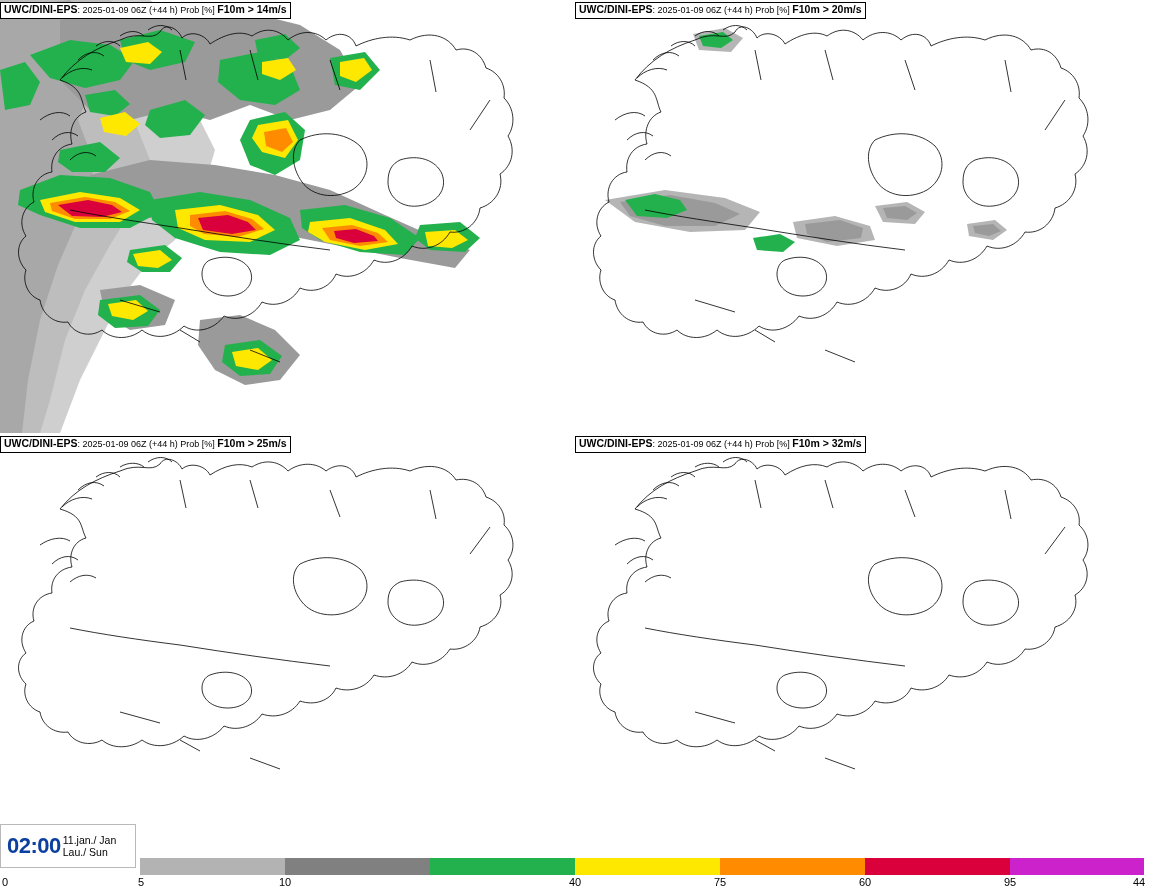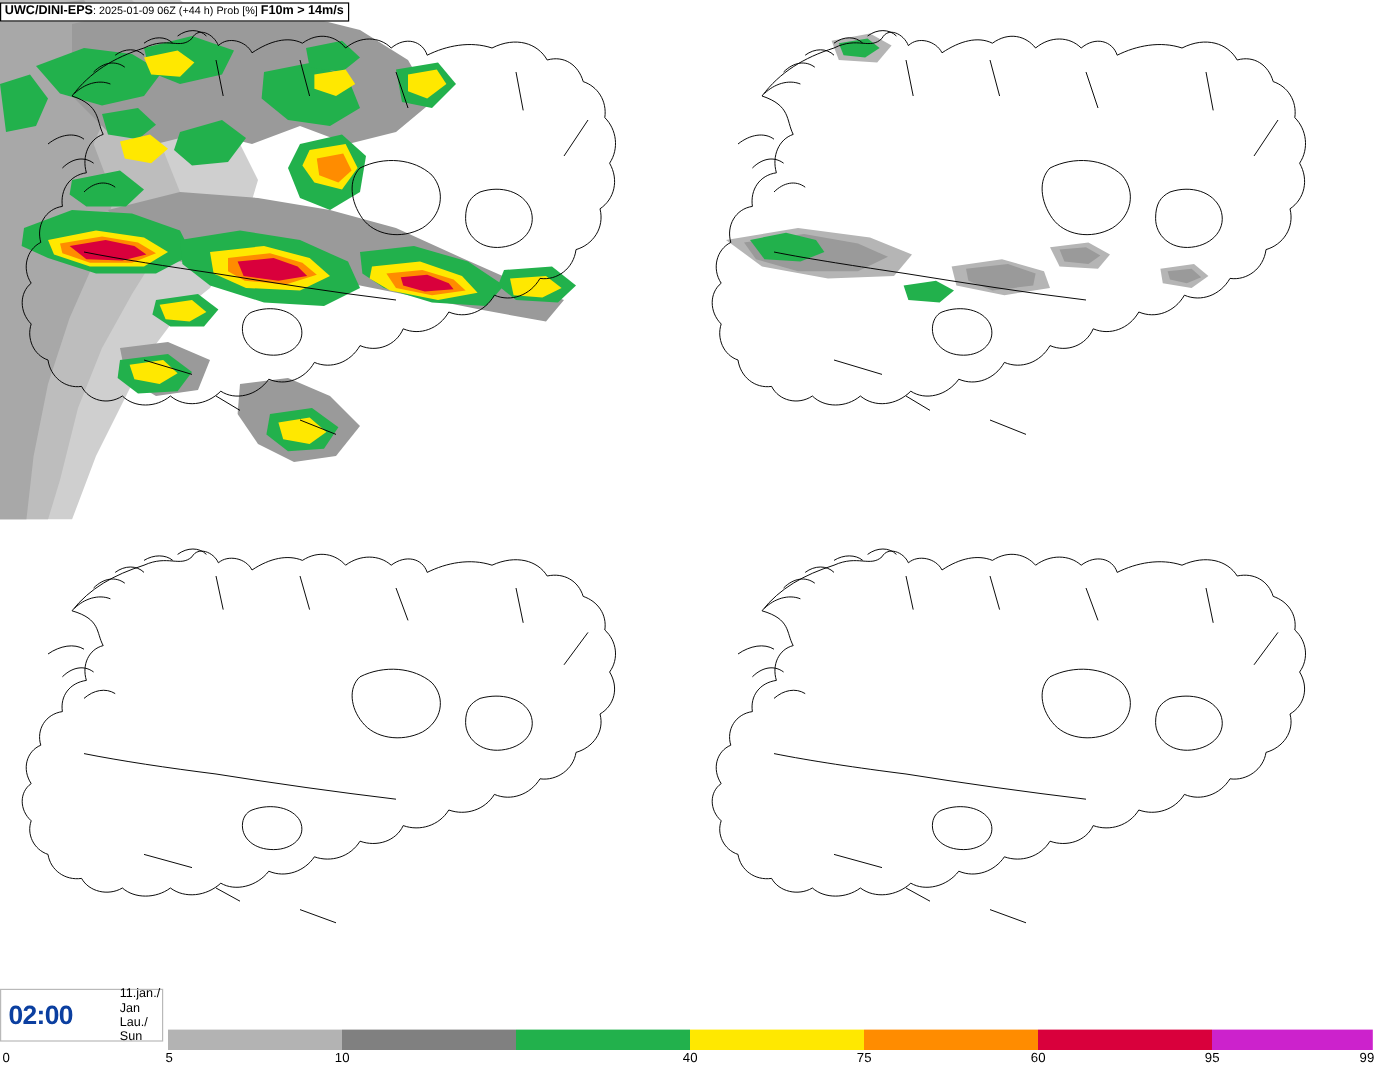--- a/index.html
+++ b/index.html
@@ -89,21 +89,20 @@
     font-weight: bold;
     font-size: 22px;
     padding-left: 6px;
     letter-spacing: -0.5px;
   }
   .time-box .datewrap {
     padding-left: 2px;
     font-size: 10.5px;
     line-height: 12px;
     color: #000000;
-    margin-left: 37px;
   }
 
   .colorbar {
     position: absolute;
     left: 140px;
     top: 34px;
     width: 1004px;
     height: 17px;
   }
   .colorbar .seg {
@@ -270,20 +269,23 @@
                    M40 120 C50 112, 62 110, 70 116 M52 140 C60 132, 70 130, 78 136
                    M70 160 C78 152, 88 150, 96 156"></path>
           <path d="M300 140 C320 130, 345 132, 360 146 C372 160, 368 180, 352 190 C334 200, 312 196, 302 182 C292 168, 290 150, 300 140 Z"></path>
           <path d="M400 160 C418 154, 436 160, 442 174 C448 190, 436 204, 418 206 C400 208, 388 196, 388 182 C388 170, 392 164, 400 160 Z"></path>
           <path d="M210 260 C226 254, 244 258, 250 270 C256 284, 244 296, 228 296 C212 296, 202 286, 202 274 C202 268, 205 262, 210 260 Z"></path>
           <path d="M120 300 L160 312 M180 330 L200 342 M250 350 L280 362"></path>
           <path d="M330 60 L340 90 M250 50 L258 80 M180 50 L186 80 M430 60 L436 92 M490 100 L470 130"></path>
           <path d="M70 210 C100 216, 140 222, 180 228 C230 236, 280 244, 330 250"></path>
         </g>
       </svg>
+    </div>
+    <div class="panel-title">
+      <span class="model">UWC/DINI-EPS</span><span class="run">: 2025-01-09 06Z (+44 h) Prob [%] </span><span class="param">F10m &gt; 20m/s</span>
     </div>
   </div>
 
   <div class="panel" id="panel-2">
     <div class="mapwrap">
       <svg viewBox="0 0 574 390" preserveAspectRatio="none">
         <rect x="0" y="0" width="574" height="390" fill="#ffffff"></rect>
         <g fill="none" stroke="#000000" stroke-width="0.8">
           <path d="M60 75 C75 56, 95 45, 120 37 C140 28, 150 39, 160 30 C165 21, 178 26, 182 35
                    C190 28, 205 31, 210 41 C225 31, 240 28, 252 33 C266 24, 280 28, 288 37
@@ -303,20 +305,23 @@
                    M70 148 C78 141, 88 139, 96 144"></path>
           <path d="M300 130 C320 120, 345 122, 360 135 C372 148, 368 167, 352 176 C334 185, 312 181, 302 168 C292 156, 290 139, 300 130 Z"></path>
           <path d="M400 148 C418 143, 436 148, 442 161 C448 176, 436 189, 418 191 C400 193, 388 181, 388 168 C388 157, 392 152, 400 148 Z"></path>
           <path d="M210 241 C226 235, 244 239, 250 250 C256 263, 244 274, 228 274 C212 274, 202 265, 202 254 C202 248, 205 243, 210 241 Z"></path>
           <path d="M120 278 L160 289 M180 306 L200 317 M250 324 L280 335"></path>
           <path d="M330 56 L340 83 M250 46 L258 74 M180 46 L186 74 M430 56 L436 85 M490 93 L470 120"></path>
           <path d="M70 194 C100 200, 140 206, 180 211 C230 219, 280 226, 330 232"></path>
         </g>
       </svg>
     </div>
+    <div class="panel-title">
+      <span class="model">UWC/DINI-EPS</span><span class="run">: 2025-01-09 06Z (+44 h) Prob [%] </span><span class="param">F10m &gt; 25m/s</span>
+    </div>
   </div>
 
   <div class="panel" id="panel-3">
     <div class="mapwrap">
       <svg viewBox="0 0 575 390" preserveAspectRatio="none">
         <rect x="0" y="0" width="575" height="390" fill="#ffffff"></rect>
         <g fill="none" stroke="#000000" stroke-width="0.8">
           <path d="M60 75 C75 56, 95 45, 120 37 C140 28, 150 39, 160 30 C165 21, 178 26, 182 35
                    C190 28, 205 31, 210 41 C225 31, 240 28, 252 33 C266 24, 280 28, 288 37
                    C300 28, 316 28, 326 37 C338 28, 352 31, 356 43 C372 35, 392 31, 410 37
@@ -335,20 +340,23 @@
                    M70 148 C78 141, 88 139, 96 144"></path>
           <path d="M300 130 C320 120, 345 122, 360 135 C372 148, 368 167, 352 176 C334 185, 312 181, 302 168 C292 156, 290 139, 300 130 Z"></path>
           <path d="M400 148 C418 143, 436 148, 442 161 C448 176, 436 189, 418 191 C400 193, 388 181, 388 168 C388 157, 392 152, 400 148 Z"></path>
           <path d="M210 241 C226 235, 244 239, 250 250 C256 263, 244 274, 228 274 C212 274, 202 265, 202 254 C202 248, 205 243, 210 241 Z"></path>
           <path d="M120 278 L160 289 M180 306 L200 317 M250 324 L280 335"></path>
           <path d="M330 56 L340 83 M250 46 L258 74 M180 46 L186 74 M430 56 L436 85 M490 93 L470 120"></path>
           <path d="M70 194 C100 200, 140 206, 180 211 C230 219, 280 226, 330 232"></path>
         </g>
       </svg>
     </div>
+    <div class="panel-title">
+      <span class="model">UWC/DINI-EPS</span><span class="run">: 2025-01-09 06Z (+44 h) Prob [%] </span><span class="param">F10m &gt; 32m/s</span>
+    </div>
   </div>
 
   <div class="bottom-bar">
 
     <div class="time-box">
       <div class="clock">02:00</div>
       <div class="datewrap">
         <div>11.jan./ Jan</div>
         <div>Lau./ Sun</div>
       </div>
@@ -366,18 +374,18 @@
 
     <div class="cb-labels">
       <span style="left:2px;">0</span>
       <span style="left:138px;">5</span>
       <span style="left:279px;">10</span>
       <span style="left:424px;margin-top:48px;">25</span>
       <span style="left:569px;">40</span>
       <span style="left:714px;">75</span>
       <span style="left:859px;">60</span>
       <span style="left:1004px;">95</span>
-      <span style="left:1133px;">99</span>
+      <span style="left:1133px;">44</span>
     </div>
 
   </div>
 
 </div>
 
 </body></html>

